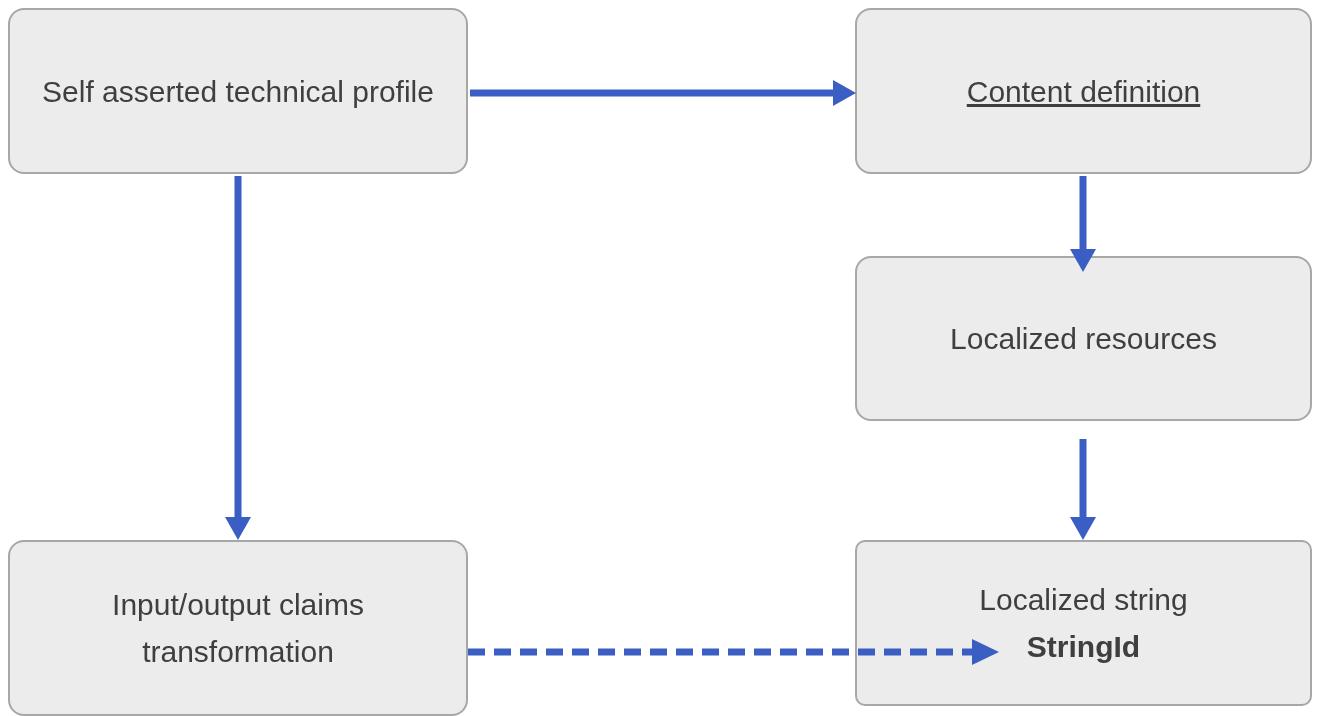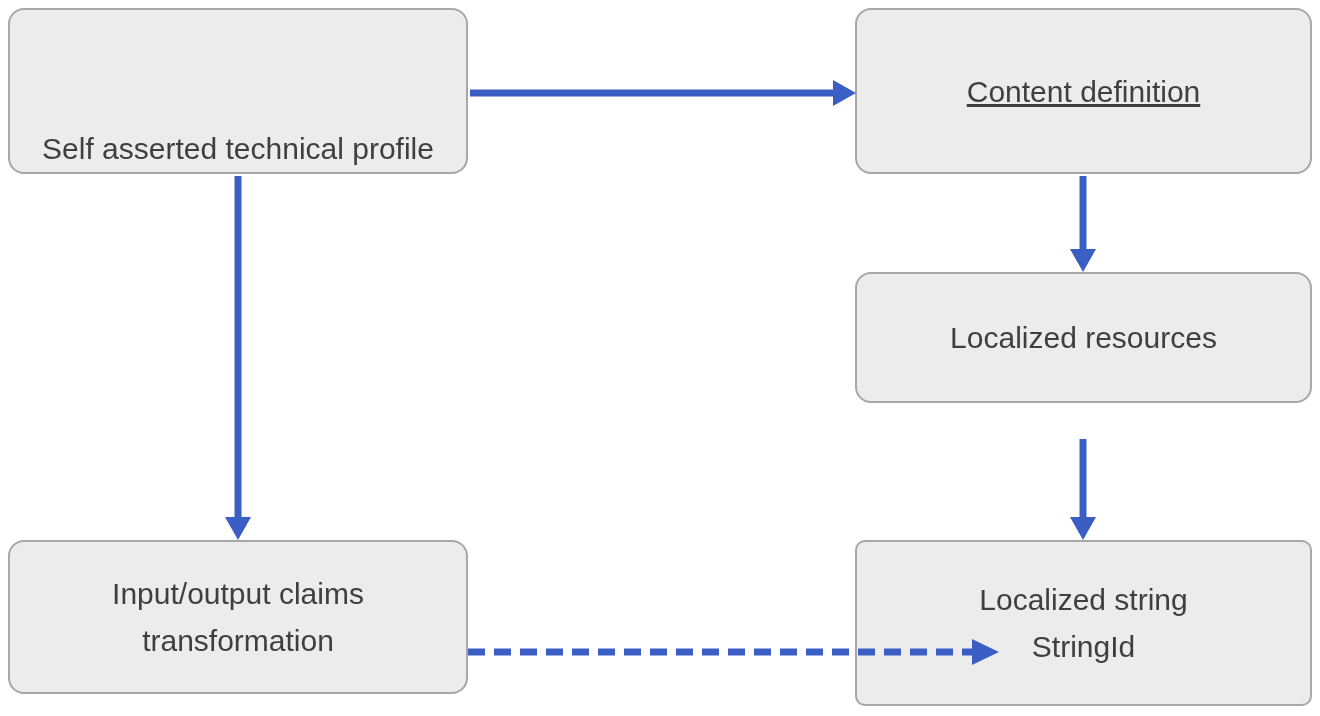--- a/index.html
+++ b/index.html
@@ -29,27 +29,27 @@
     color: var(--node-text);
     font-size: 30px;
     line-height: 47px;
     display: flex;
     flex-direction: column;
     align-items: center;
     justify-content: center;
     text-align: center;
     padding: 0 24px;
   }
-  #node-tl { left: 8px;   top: 8px;   width: 460px; height: 166px; justify-content: flex-end; }
+  #node-tl { left: 8px;   top: 8px;   width: 460px; height: 166px; }
   #node-tr { left: 855px; top: 8px;   width: 457px; height: 166px; text-decoration: underline; }
-  #node-mr { left: 855px; top: 272px; width: 457px; height: 131px; }
-  #node-bl { left: 8px;   top: 540px; width: 460px; height: 154px; }
+  #node-mr { left: 855px; top: 256px; width: 457px; height: 165px; }
+  #node-bl { left: 8px;   top: 540px; width: 460px; height: 176px; }
   #node-br { left: 855px; top: 540px; width: 457px; height: 166px; border-radius: 10px; }
   .label { display: block; }
-  .label-bold { display: block; font-weight: 400; }
+  .label-bold { display: block; font-weight: 700; }
   .arrows {
     position: absolute;
     left: 0; top: 0;
     width: 1320px;
     height: 716px;
     pointer-events: none;
   }
   .a-line {
     stroke: var(--arrow);
     stroke-width: 7;

